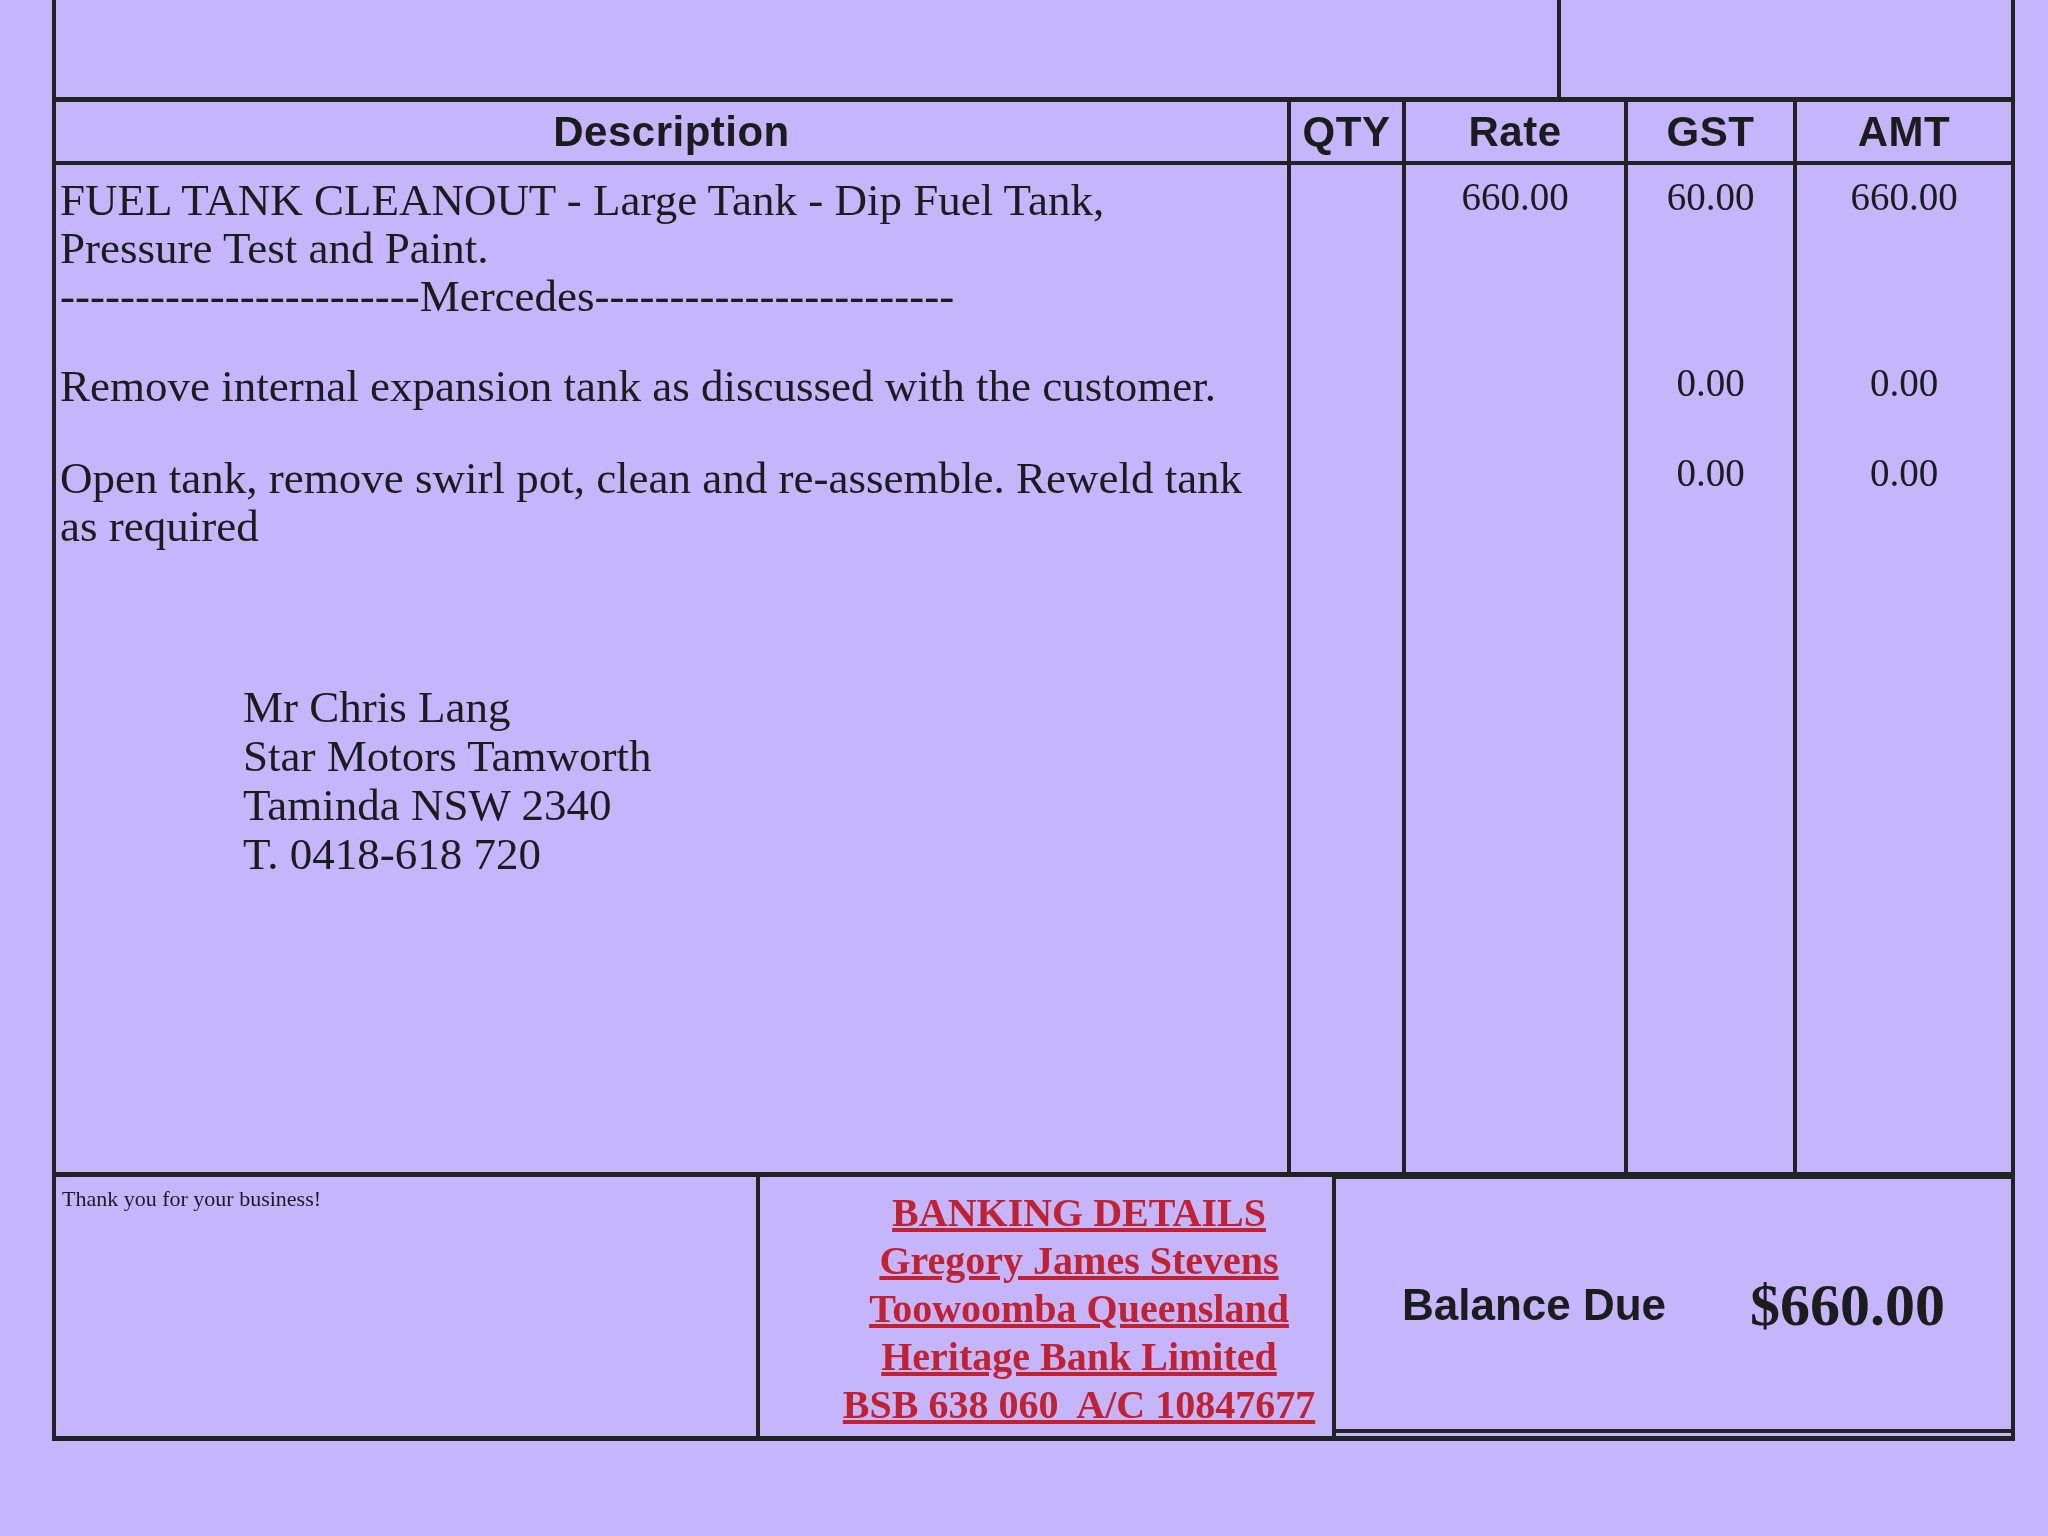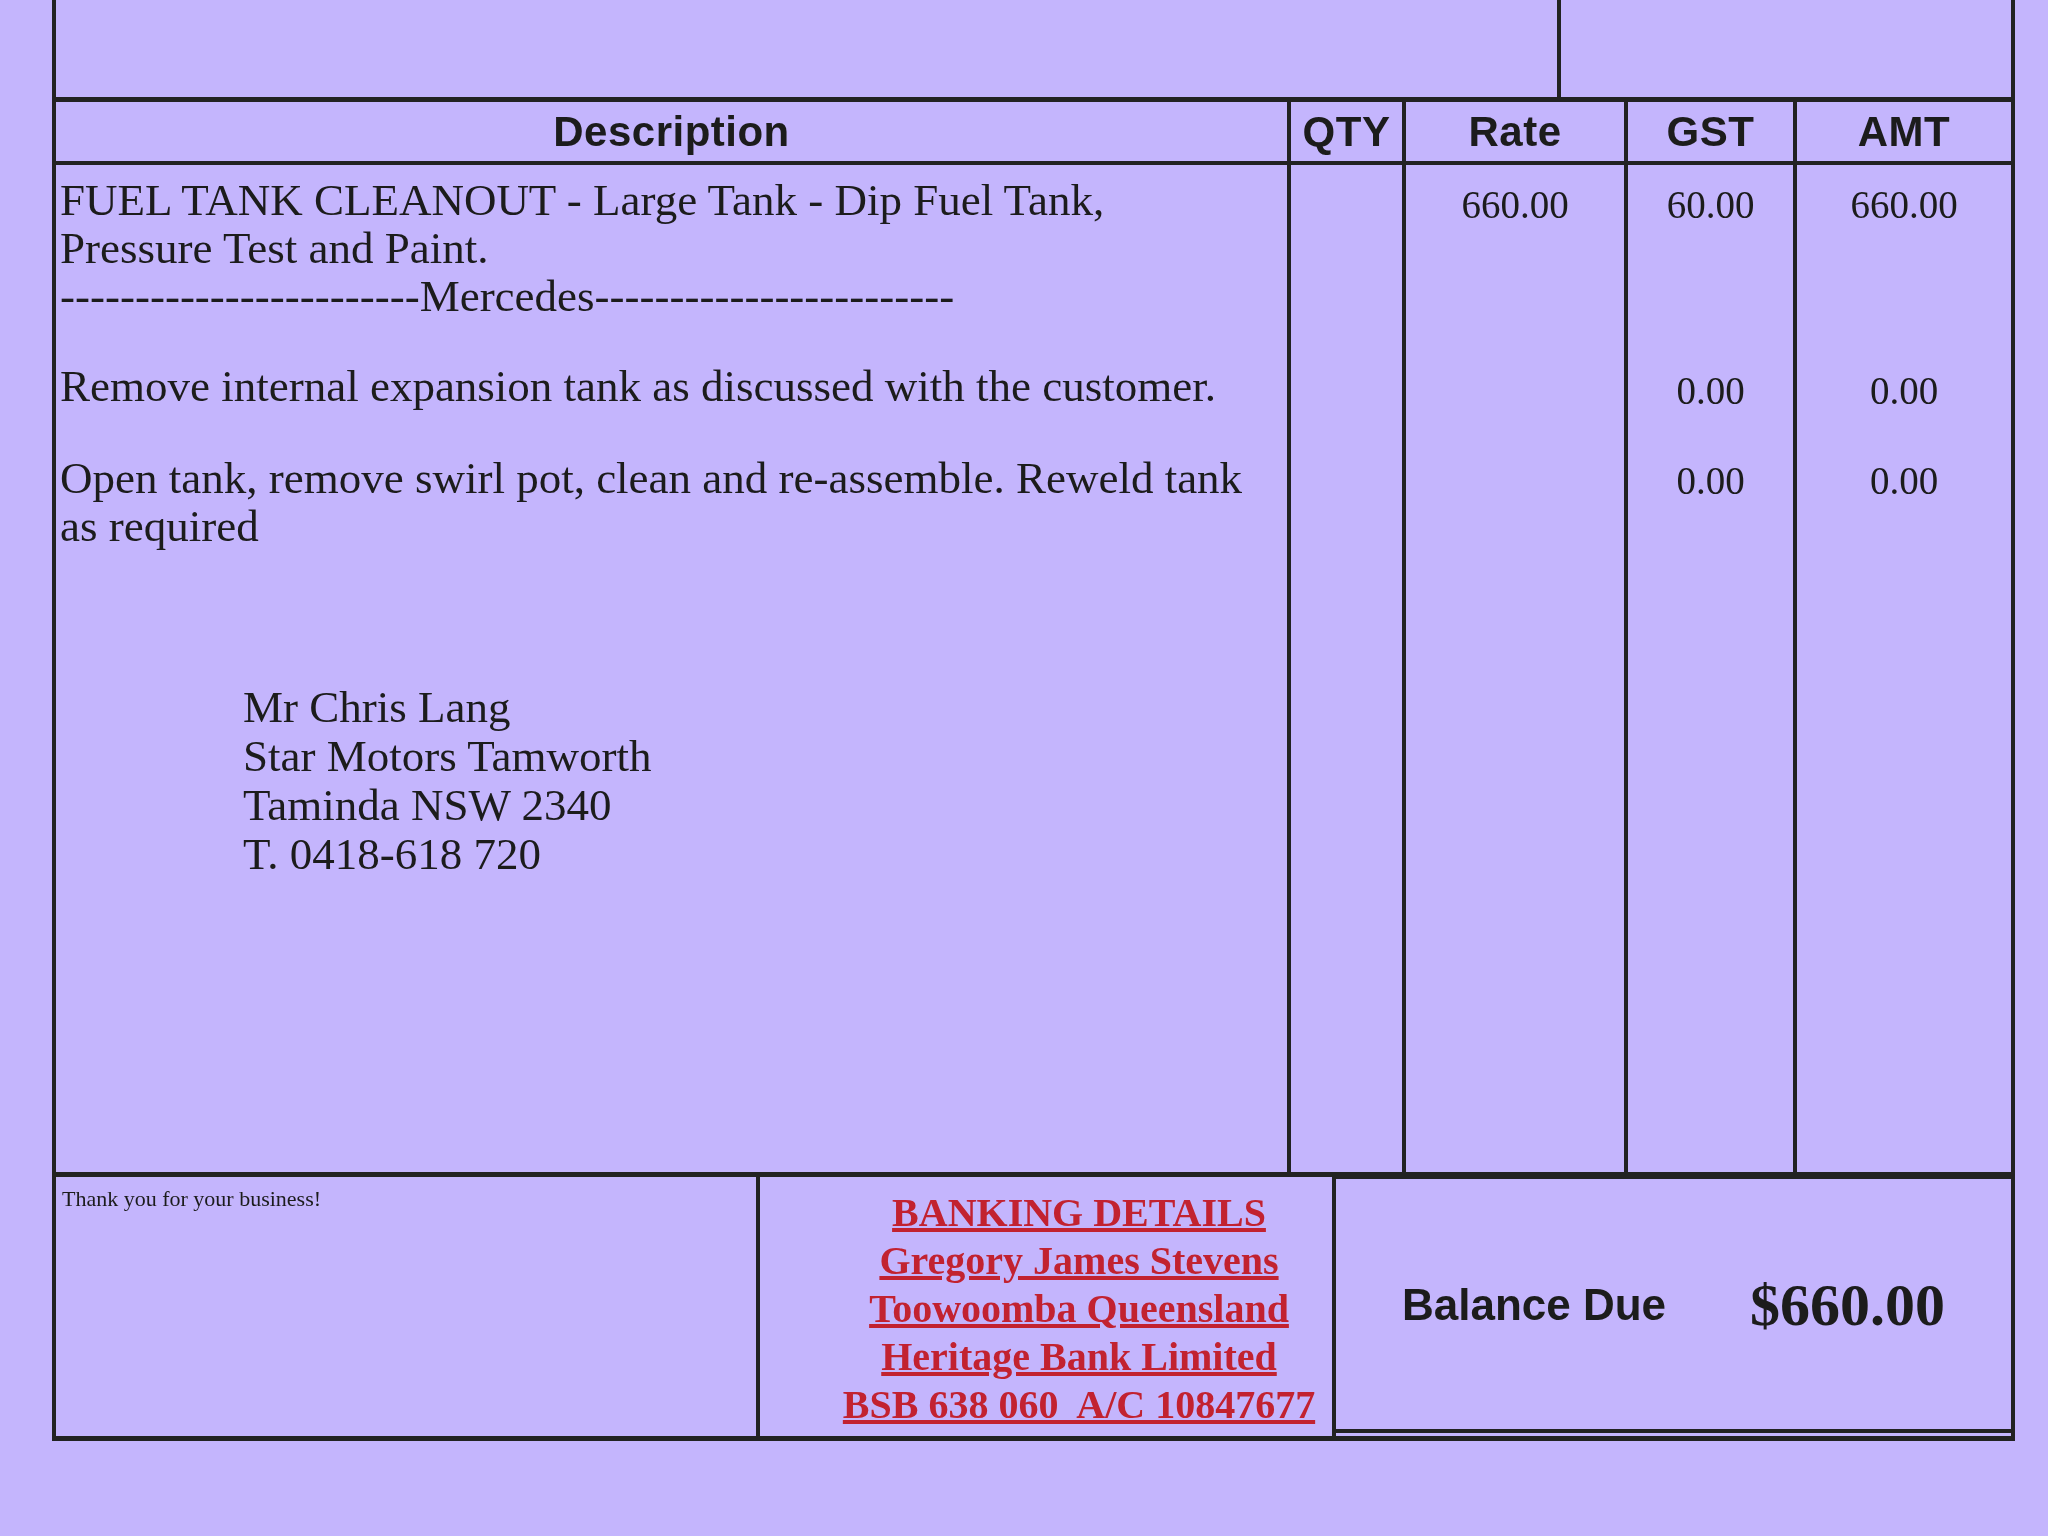--- a/index.html
+++ b/index.html
@@ -13,21 +13,21 @@
   .hcell{
     position:absolute;top:102px;height:59px;
     display:flex;align-items:center;justify-content:center;
     font-family:"Liberation Sans","DejaVu Sans",sans-serif;
     font-weight:bold;font-size:42px;letter-spacing:0.5px;
   }
   
   .descrow{position:absolute;left:60px;width:1222px;font-size:45px;line-height:48px;}
   .descrow div{white-space:nowrap;}
   
-  .num{position:absolute;text-align:center;font-size:39px;line-height:48px;margin-top:8px;}
+  .num{position:absolute;text-align:center;font-size:39px;line-height:48px;}
   
   .address{position:absolute;left:243px;top:683px;font-size:45px;line-height:49px;}
   
   .thankyou{position:absolute;left:62px;top:1186px;font-size:22px;}
   .banking{
     position:absolute;left:760px;top:1189px;width:572px;
     text-align:center;font-weight:bold;font-size:40px;line-height:48px;
     color:#c22230;
     margin-left:33px;
   }

